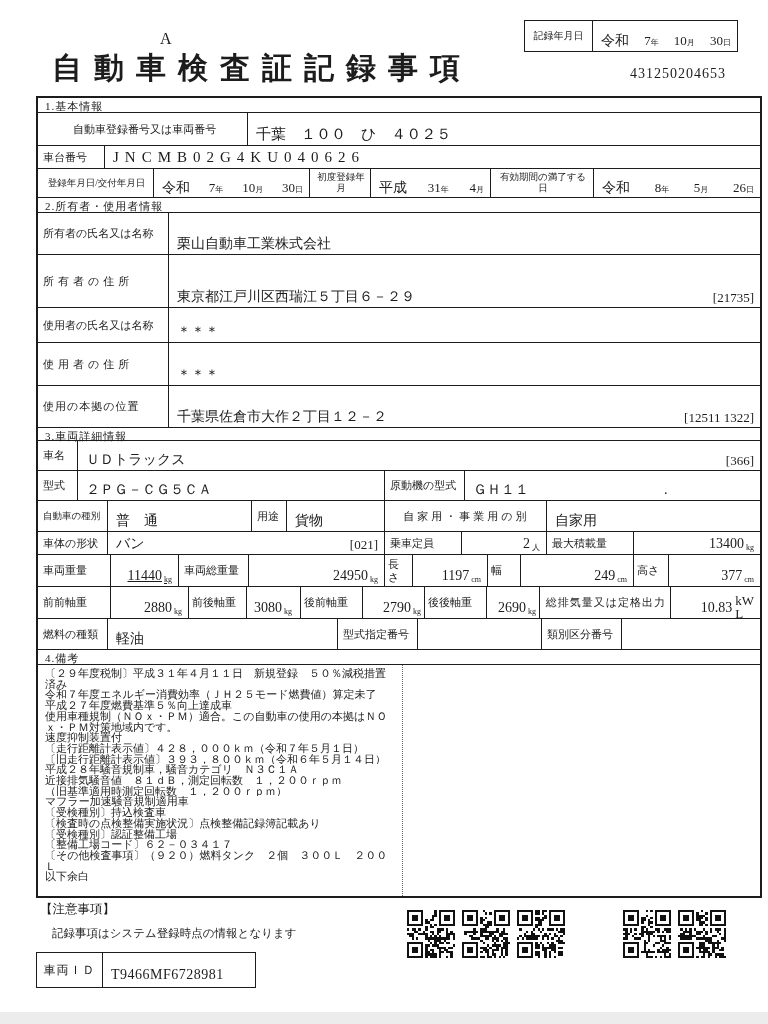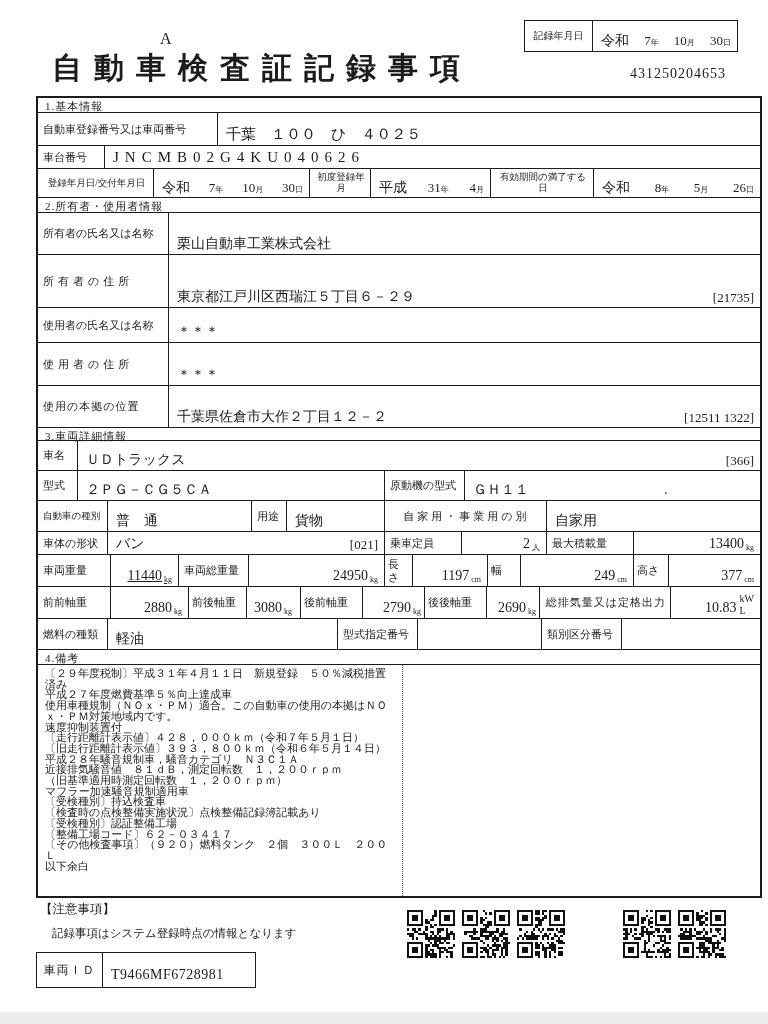--- a/index.html
+++ b/index.html
@@ -53,21 +53,21 @@
   .val .unit { font-size:8px; margin-left:2px; }
   .val.right { justify-content:flex-end; }
   .val.between { justify-content:space-between; }
   .val .code { font-size:13px; }
   .mid { border-right:1px solid #1c1c1c; }
 
   .chassis-val { letter-spacing:6px; font-size:15px; }
   .reg-val { font-size:15px; }
 
   .stack { display:inline-flex; flex-direction:column; justify-content:space-between; height:22px; margin-left:3px; }
-  .stack span { font-size:10px; line-height:1; }
+  .stack span { font-size:13px; line-height:1; }
 
   
   .remarks-box { display:flex; height:231px; }
   .remarks-left { width:365px; border-right:1px dotted #666; padding:3px 4px 0 7px; }
   .remarks-left div { font-size:11px; line-height:10.7px; white-space:nowrap; overflow:hidden; }
   .remarks-right { flex:1; }
 
   
   .notice-hdr { position:absolute; left:40px; top:901px; font-size:12.5px; }
   .notice-txt { position:absolute; left:52px; top:926px; font-size:11.5px; }
@@ -103,21 +103,21 @@
   </div>
 </div>
 
 <div class="doc-table">
 
   <div class="trow" style="height:15px;">
       <div class="sec-hdr">1.基本情報</div>
     </div>
 
   <div class="trow" style="height:33px;">
-    <div class="lbl" style="width:180px;">自動車登録番号又は車両番号</div>
+    <div class="lbl" style="width:180px;margin-left:30px;">自動車登録番号又は車両番号</div>
     <div class="val reg-val" style="flex:1;">千葉　１００　ひ　４０２５</div>
   </div>
 
   <div class="trow" style="height:23px;">
     <div class="lbl" style="width:67px;">車台番号</div>
     <div class="val chassis-val" style="flex:1;">JNCMB02G4KU040626</div>
   </div>
 
   <div class="trow" style="height:29px;">
     <div class="lbl small center" style="width:116px;">登録年月日/交付年月日</div>
@@ -301,20 +301,21 @@
   </div>
 
   <div class="trow" style="height:15px;">
       <div class="sec-hdr">4.備考</div>
     </div>
 
   <div class="trow remarks-box">
     <div class="remarks-left">
       <div>〔２９年度税制〕平成３１年４月１１日　新規登録　５０％減税措置</div>
       <div>済み</div>
+      <div>令和７年度エネルギー消費効率（ＪＨ２５モード燃費値）算定未了</div>
       <div>平成２７年度燃費基準５％向上達成車</div>
       <div>使用車種規制（ＮＯｘ・ＰＭ）適合。この自動車の使用の本拠はＮＯ</div>
       <div>ｘ・ＰＭ対策地域内です。</div>
       <div>速度抑制装置付</div>
       <div>〔走行距離計表示値〕４２８，０００ｋｍ（令和７年５月１日）</div>
       <div>〔旧走行距離計表示値〕３９３，８００ｋｍ（令和６年５月１４日）</div>
       <div>平成２８年騒音規制車，騒音カテゴリ　Ｎ３Ｃ１Ａ</div>
       <div>近接排気騒音値　８１ｄＢ，測定回転数　１，２００ｒｐｍ</div>
       <div>（旧基準適用時測定回転数　１，２００ｒｐｍ）</div>
       <div>マフラー加速騒音規制適用車</div>

